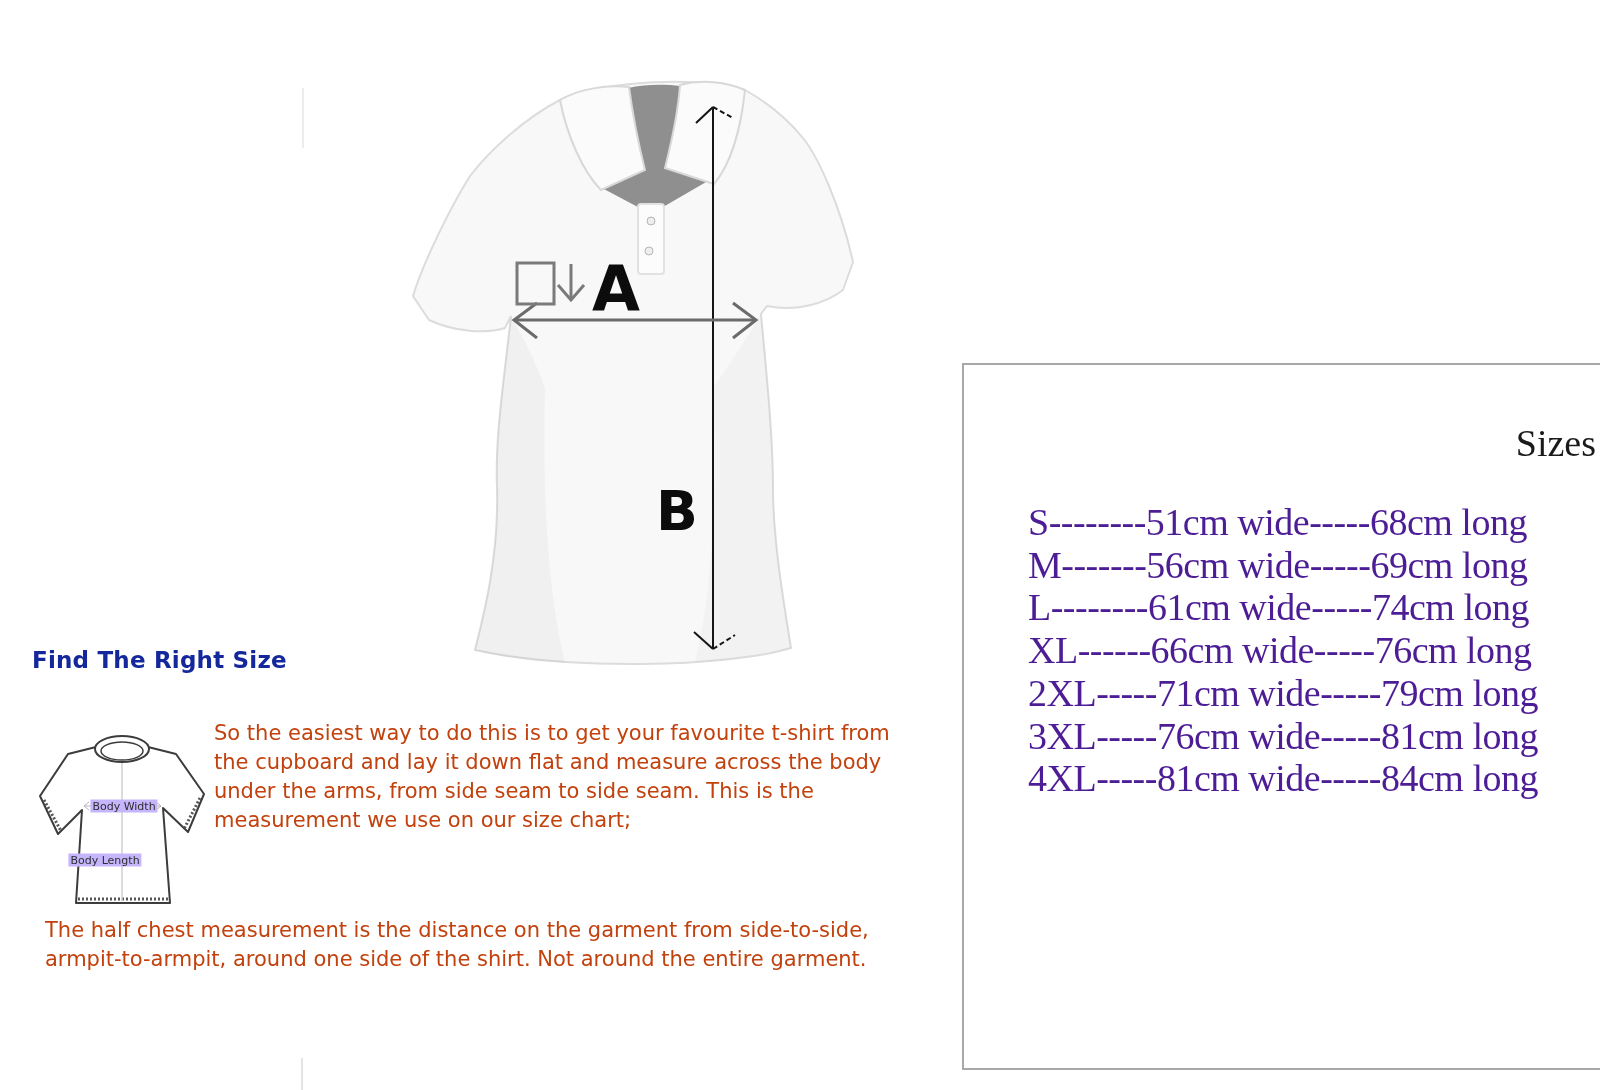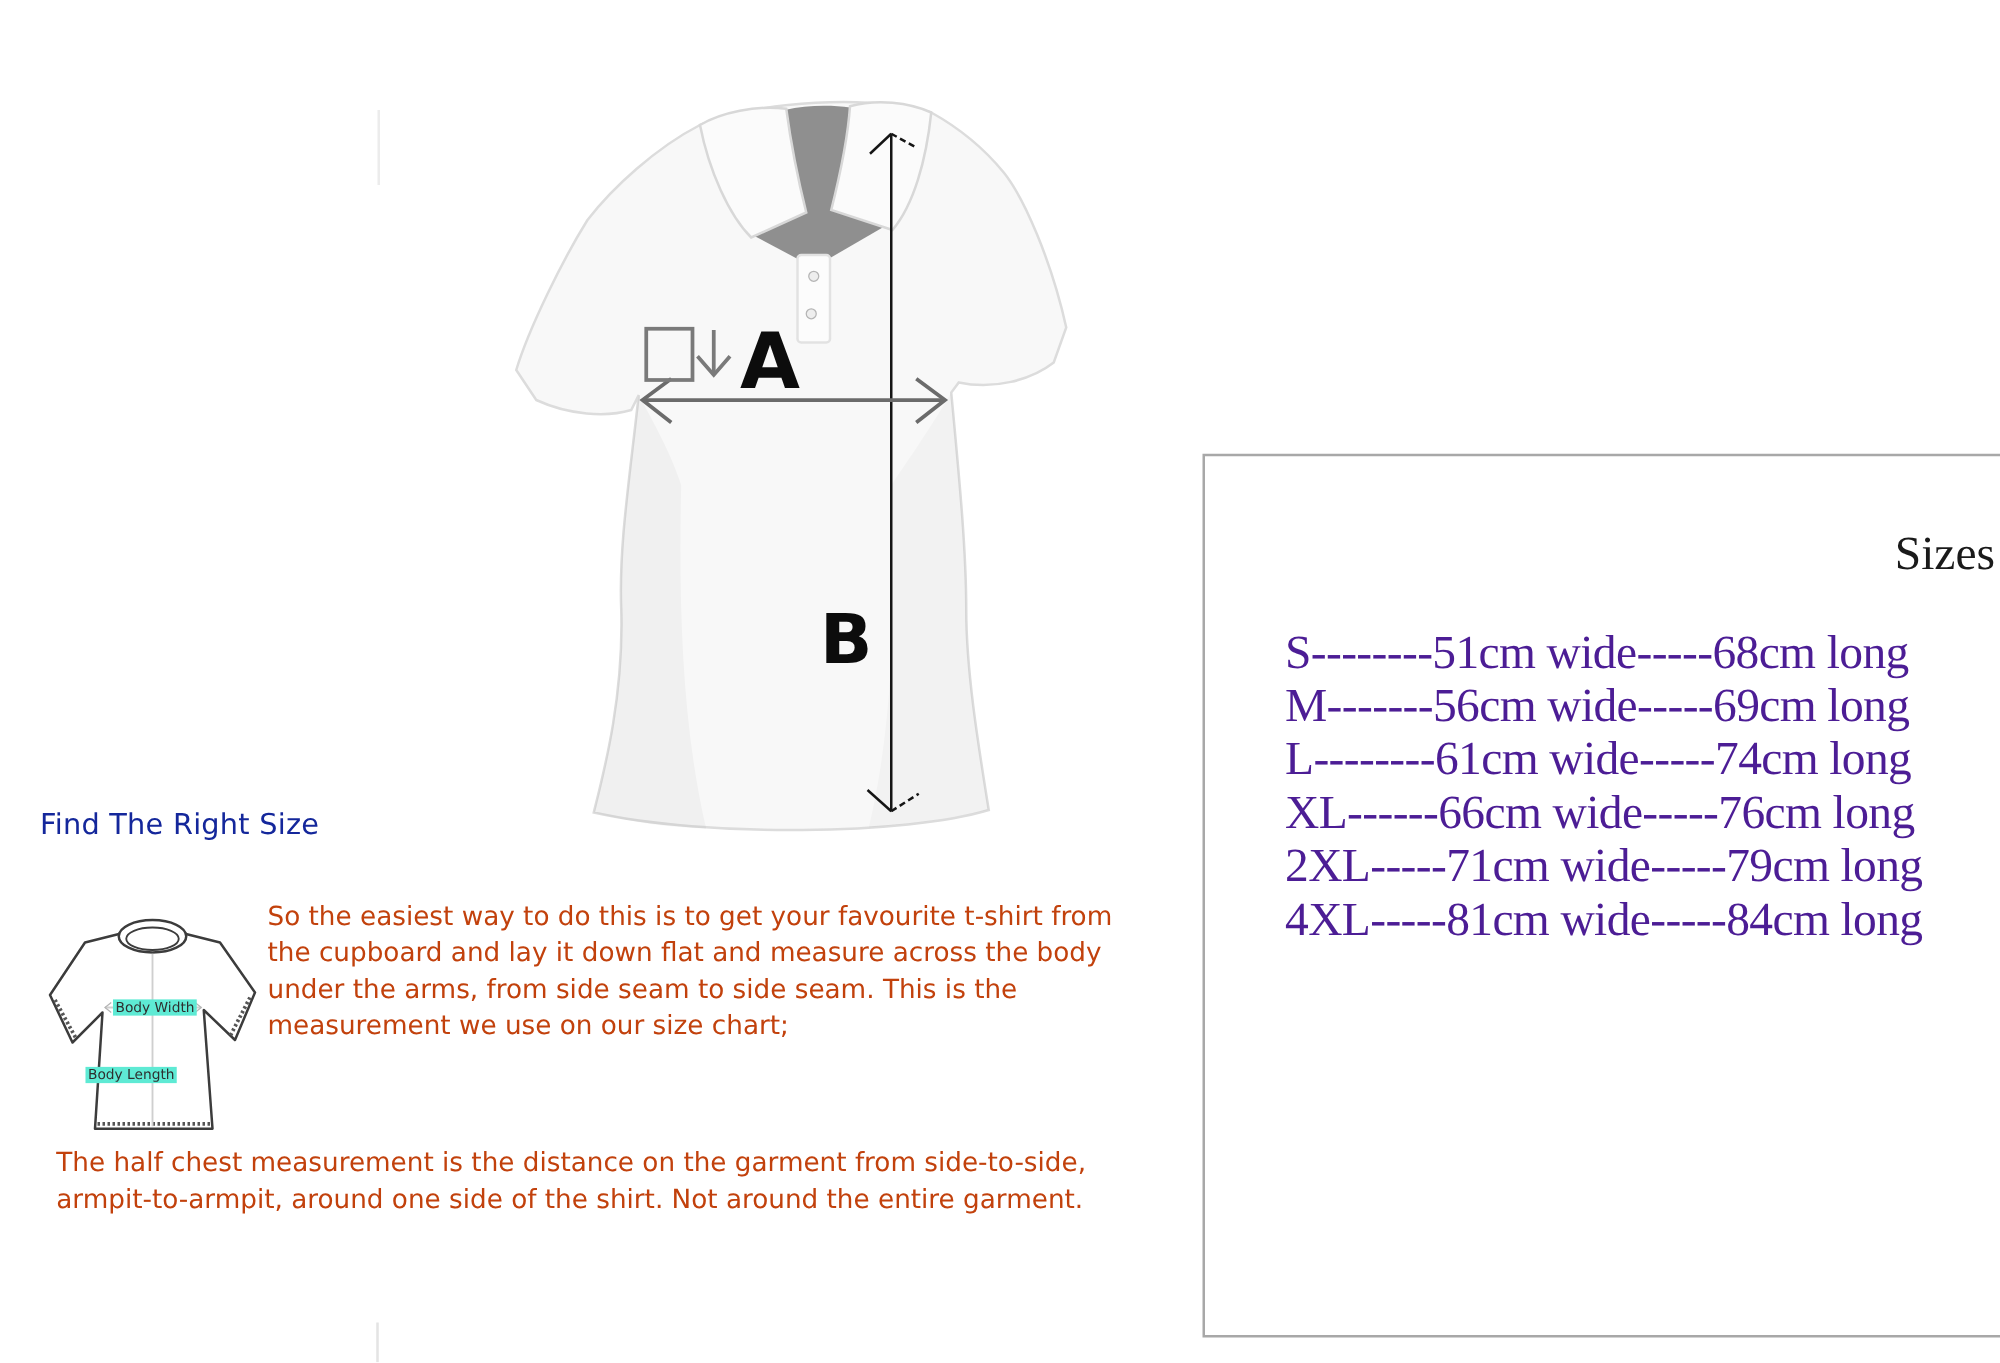--- a/index.html
+++ b/index.html
@@ -13,34 +13,34 @@
   .measure-label{
     position:absolute;color:#0c0c0c;font-family:"DejaVu Sans",sans-serif;
     font-weight:700;line-height:1;
   }
   .label-a{left:592px;top:258px;font-size:62px;}
   .label-b{left:656px;top:484px;font-size:55px;}
 
   
   .heading{
     position:absolute;left:32px;top:647px;
-    font-size:23px;font-weight:400;color:#14279b;letter-spacing:0.2px;
+    font-size:23px;font-weight:700;color:#14279b;letter-spacing:0.2px;
   }
   .para{
     position:absolute;color:#c2410c;font-size:21px;line-height:29px;
     white-space:pre-line;
   }
   .para-intro{left:214px;top:719px;}
   .para-note{left:45px;top:916px;}
 
   
   .tee-wrap{position:absolute;left:28px;top:703px;width:190px;height:215px;}
   .tee-label{
     position:absolute;transform:translate(-50%,-50%);
-    font-size:11px;color:#2e2e2e;background:#5eead4;padding:0 2px;
+    font-size:11px;color:#2e2e2e;background:#c4b5fd;padding:0 2px;
     white-space:nowrap;font-family:"DejaVu Sans",sans-serif;
   }
   .tee-label-width{left:96px;top:103px;}
   .tee-label-length{left:77px;top:157px;}
 
   
   .sizes-panel{
     position:absolute;left:962px;top:363px;width:700px;height:707px;
     box-sizing:border-box;border:2px solid #a8a8a8;background:#ffffff;
   }
@@ -144,17 +144,18 @@
 armpit-to-armpit, around one side of the shirt. Not around the entire garment.</div>
 
   <div class="sizes-panel">
     <div class="sizes-title">Sizes</div>
     <div class="sizes-rows">
       <div>S--------51cm wide-----68cm long</div>
       <div>M-------56cm wide-----69cm long</div>
       <div>L--------61cm wide-----74cm long</div>
       <div>XL------66cm wide-----76cm long</div>
       <div>2XL-----71cm wide-----79cm long</div>
+      <div>3XL-----76cm wide-----81cm long</div>
       <div>4XL-----81cm wide-----84cm long</div>
     </div>
   </div>
 
 </div>
 
 </body></html>

